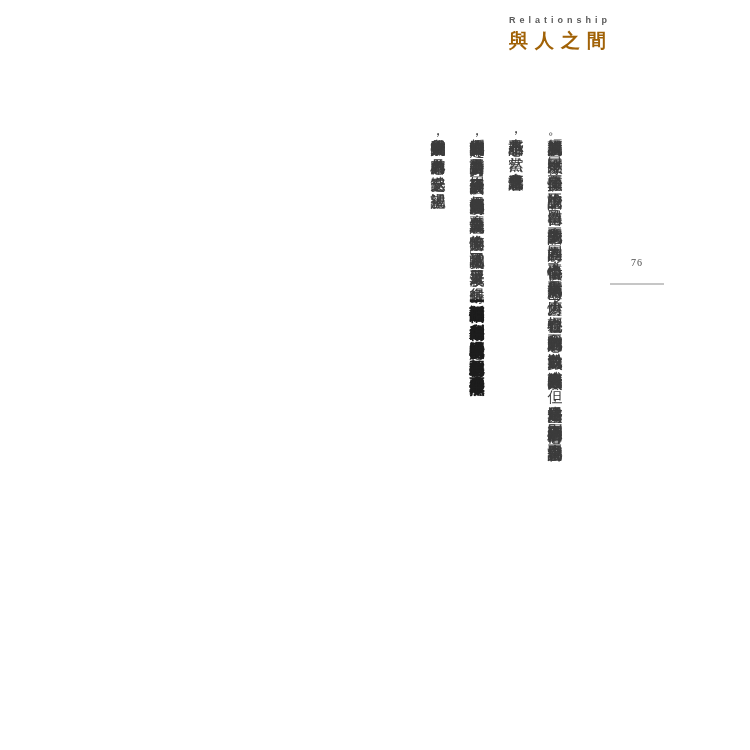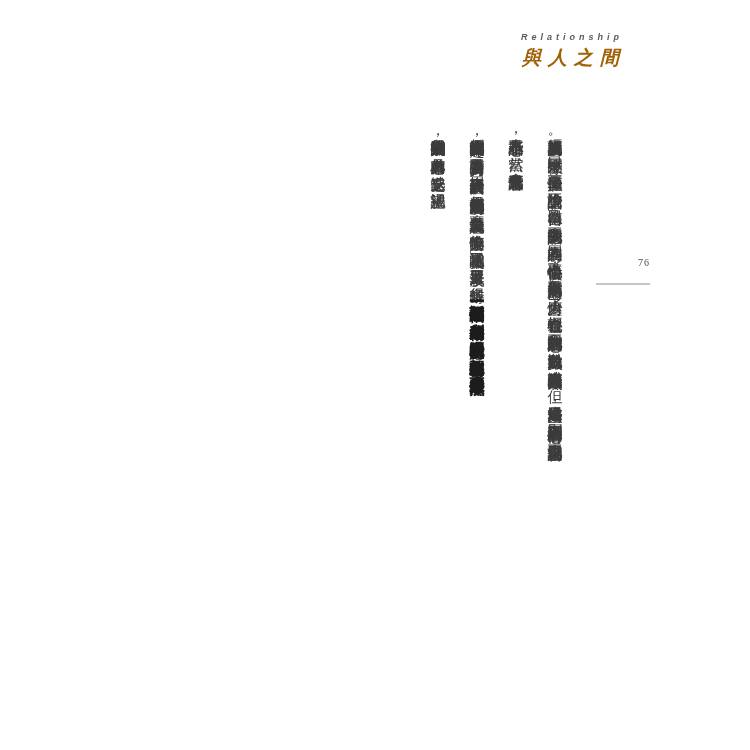--- a/index.html
+++ b/index.html
@@ -11,25 +11,24 @@
     position: relative;
     width: 750px;
     height: 750px;
     background: #ffffff;
     overflow: hidden;
     font-family: "Liberation Serif", "DejaVu Serif", serif;
   }
   
   .header {
     position: absolute;
-    top: 32px;
+    top: 15px;
     right: 131px;
     width: 110px;
-    text-align: right;
-    font-style: italic;
+    text-align: left;
   }
   .header-category {
     font-family: "Liberation Sans", "DejaVu Sans", sans-serif;
     font-size: 9px;
     font-weight: 700;
     letter-spacing: 4px;
     margin-right: -4px;
     color: #5b5b5b;
     white-space: nowrap;
   }
@@ -39,23 +38,23 @@
     font-weight: 700;
     letter-spacing: 7px;
     margin-right: -7px;
     color: #a16207;
     white-space: nowrap;
   }
   
   .pagenum-wrap {
     position: absolute;
     top: 257px;
-    left: 596px;
+    left: 610px;
     width: 54px;
-    text-align: right;
+    text-align: center;
   }
   .pagenum {
     font-family: "Liberation Serif", "DejaVu Serif", serif;
     font-size: 10px;
     letter-spacing: 1px;
     color: #4a4a4a;
   }
   .pagenum-rule {
     margin-top: 15px;
     height: 2px;

